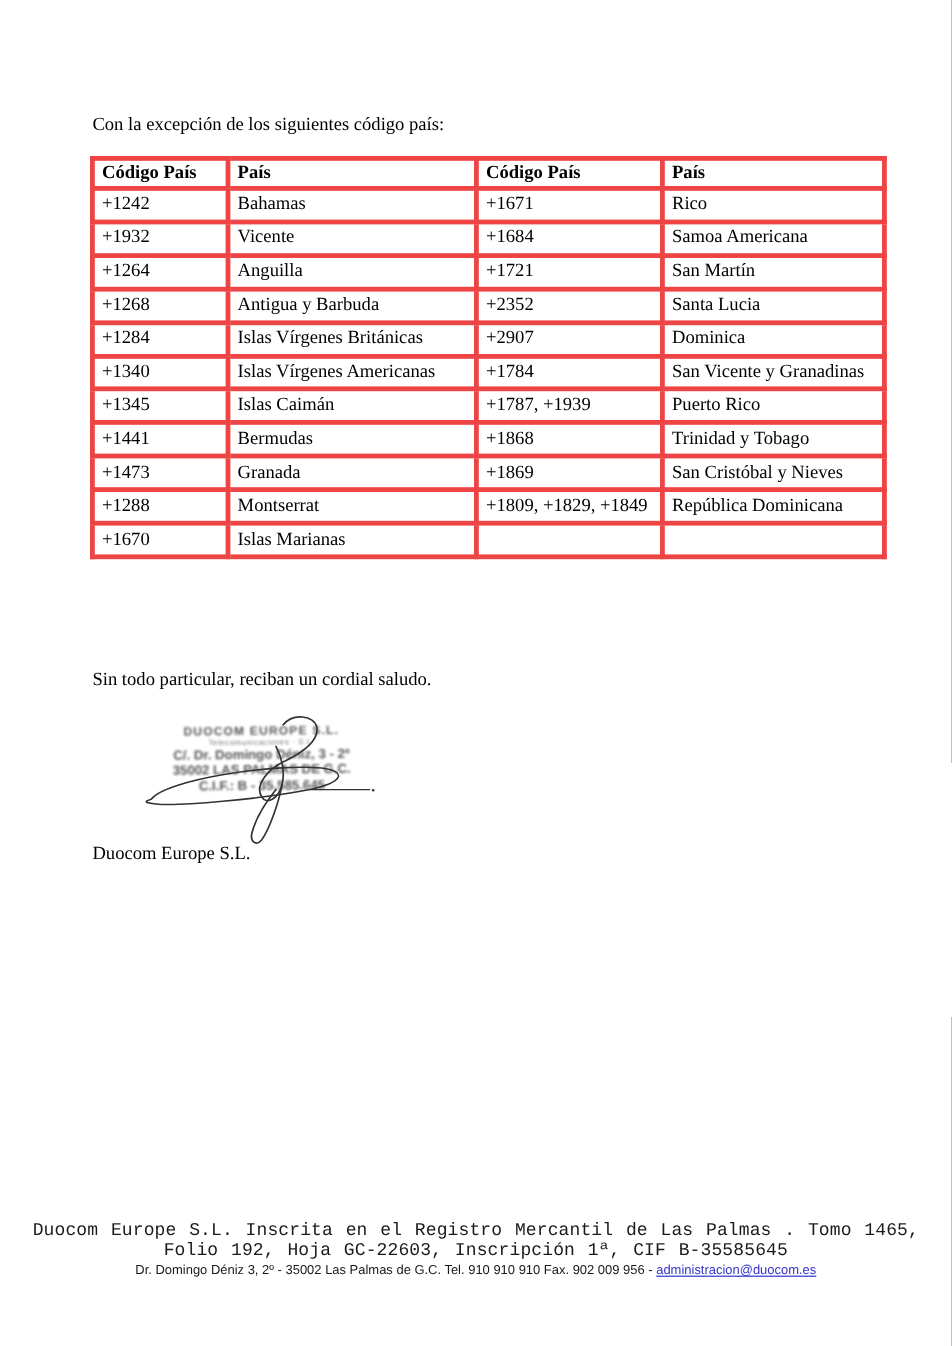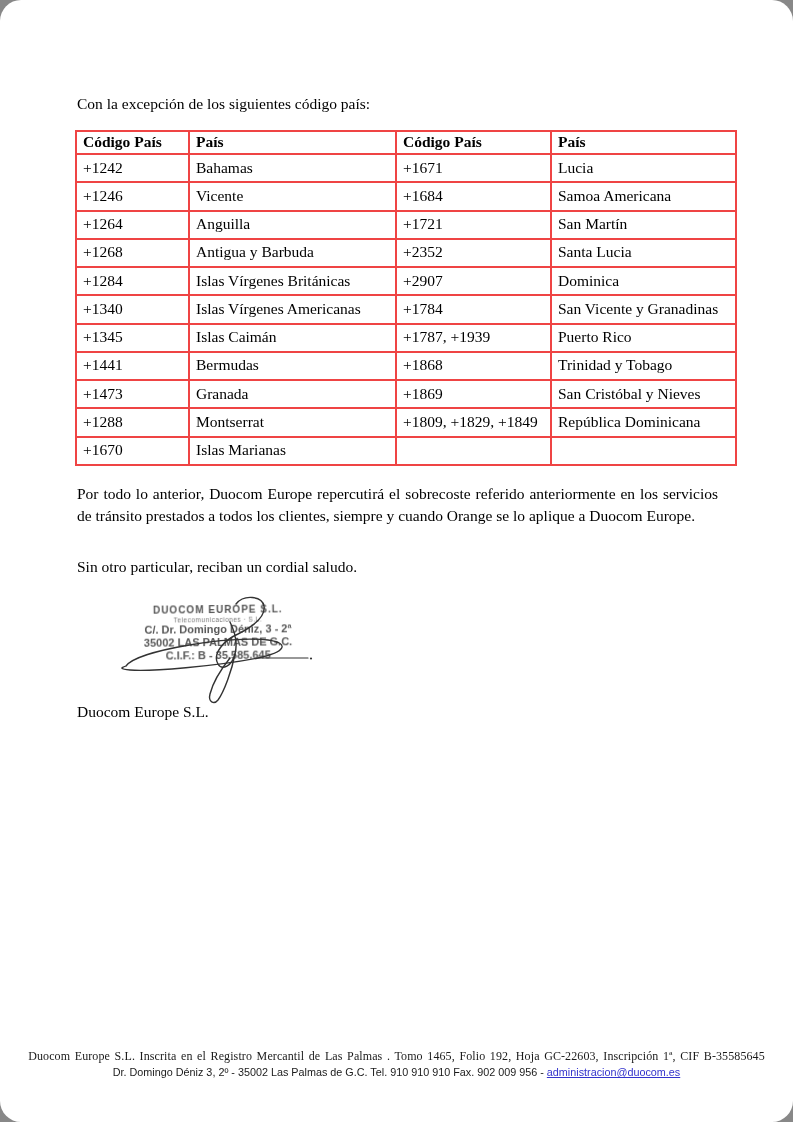--- a/index.html
+++ b/index.html
@@ -6,21 +6,20 @@
   html, body { background: #888; }
   .page {
     position: relative;
     width: 793px;
     height: 1122px;
     margin: 0 auto;
     background: #ffffff;
     font-family: "Liberation Serif", serif;
     color: #000000;
     overflow: hidden;
-    border-radius: 21px;
   }
   .intro-line {
     position: absolute;
     left: 77px; top: 94px;
     width: 645px;
     font-size: 15.5px;
     line-height: 20px;
   }
   table.codes {
     position: absolute;
@@ -30,21 +29,21 @@
     border-collapse: collapse;
     table-layout: fixed;
     border: 2px solid #000;
     font-size: 15.5px;
   }
   table.codes col.c1 { width: 113px; }
   table.codes col.c2 { width: 207px; }
   table.codes col.c3 { width: 155px; }
   table.codes col.c4 { width: 185px; }
   table.codes th, table.codes td {
-    border: 2px solid #ef4444;
+    border: 4px solid #ef4444;
     text-align: left;
     vertical-align: middle;
     padding: 1px 6px 2px 6px;
     overflow: hidden;
     white-space: nowrap;
   }
   table.codes th { font-weight: bold; }
   .body-paragraph {
     position: absolute;
     left: 77px; top: 483px;
@@ -84,26 +83,25 @@
     left: 77px; top: 703px;
     font-size: 15.5px;
   }
   .page-footer {
     position: absolute;
     left: 0; top: 1017px;
     width: 100%;
     text-align: center;
   }
   .footer-line-1 {
-    font-family: Liberation Serif, serif;
-    font-size: 12px;
+    font-family: Liberation Mono, monospace;
+    font-size: 15px;
     color: #1a1a1a;
     letter-spacing: .1px;
     word-spacing: 1.5px;
-    margin-top: 32px;
   }
   .footer-line-2 {
     margin-top: 2px;
     font-family: "Liberation Sans", sans-serif;
     font-size: 10.8px;
     color: #1a1a1a;
   }
   .footer-email-link {
     text-decoration: underline;
   }
@@ -128,24 +126,24 @@
           <th>País</th>
           <th>Código País</th>
           <th>País</th>
         </tr>
       </thead>
     <tbody>
         <tr>
           <td>+1242</td>
           <td>Bahamas</td>
           <td>+1671</td>
-          <td>Lucia</td>
-        </tr>
-        <tr>
-          <td>+1246</td>
+          <td>Rico</td>
+        </tr>
+        <tr>
+          <td>+1932</td>
           <td>Vicente</td>
           <td>+1684</td>
           <td>Samoa Americana</td>
         </tr>
         <tr>
           <td>+1264</td>
           <td>Anguilla</td>
           <td>+1721</td>
           <td>San Martín</td>
         </tr>
@@ -193,23 +191,22 @@
         </tr>
         <tr>
           <td>+1670</td>
           <td>Islas Marianas</td>
           <td></td>
           <td></td>
         </tr>
       </tbody>
   </table>
 
-  <p class="body-paragraph">Por todo lo anterior, Duocom Europe repercutirá el sobrecoste referido anteriormente en los servicios de tránsito prestados a todos los clientes, siempre y cuando Orange se lo aplique a Duocom Europe.</p>
-
-  <p class="closing-line">Sin otro particular, reciban un cordial saludo.</p>
+
+  <p class="closing-line">Sin todo particular, reciban un cordial saludo.</p>
 
   <div class="stamp-block">
     <div class="stamp-line-1">DUOCOM EUROPE S.L.</div>
     <div class="stamp-line-2">Telecomunicaciones · S.L.</div>
     <div class="stamp-line-3">C/. Dr. Domingo Déniz, 3 - 2ª</div>
     <div class="stamp-line-4">35002 LAS PALMAS DE G.C.</div>
     <div class="stamp-line-5">C.I.F.: B - 35.585.645</div>
   </div>
 
   <svg class="signature-svg" viewBox="0 0 210 115" fill="none" xmlns="http://www.w3.org/2000/svg">

